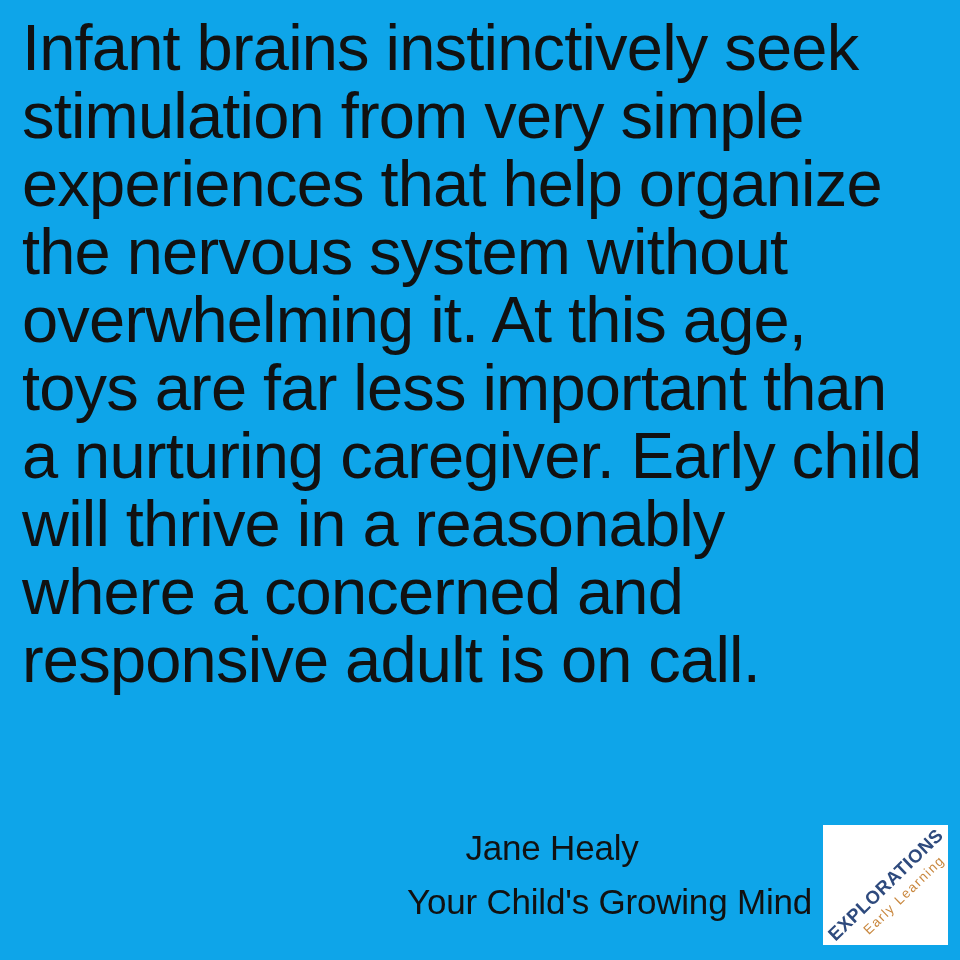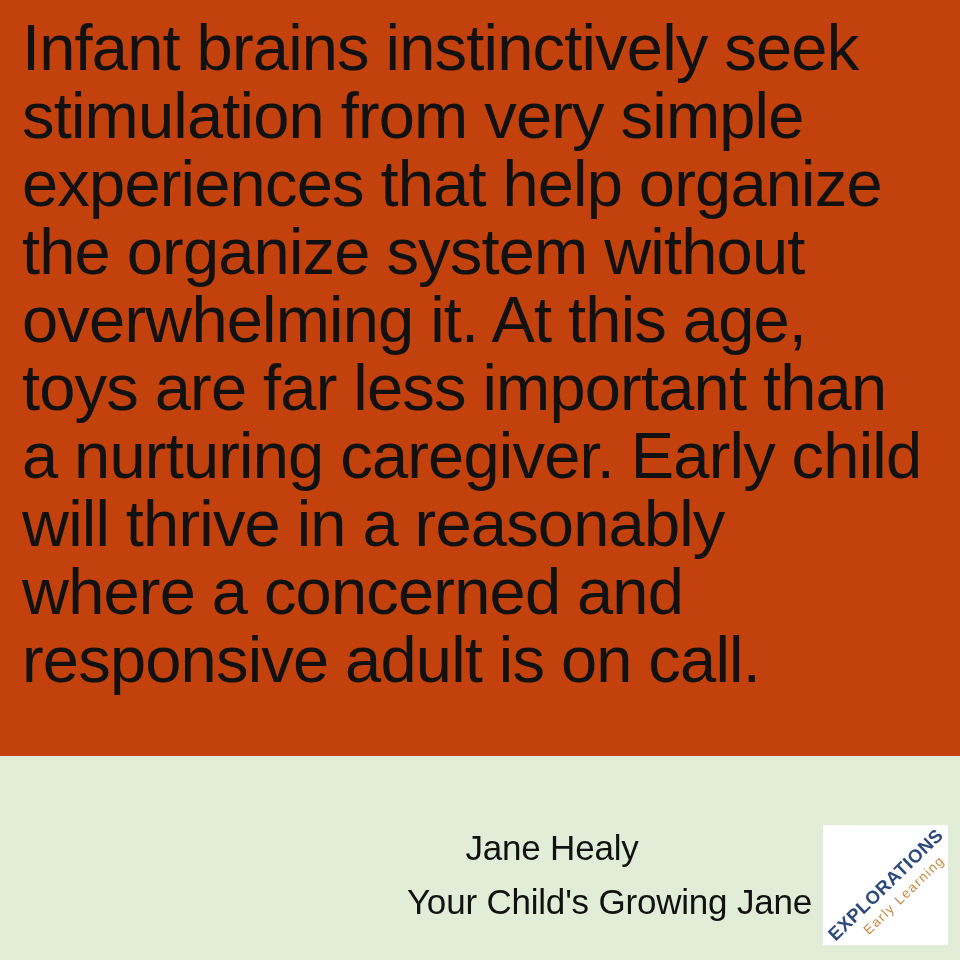--- a/index.html
+++ b/index.html
@@ -10,22 +10,22 @@
     width: 960px;
     height: 960px;
     background: #E1EDD7;
     font-family: "Liberation Sans", sans-serif;
     overflow: hidden;
   }
 
   #quote-card {
     position: relative;
     width: 960px;
-    height: 756px;
-    background: #c2410c;
+    height: 960px;
+    background: #0ea5e9;
     box-sizing: border-box;
   }
 
   
   #quote-text {
     position: absolute;
     left: 22px;
     top: 14px;
     width: 916px;
     color: #111111;
@@ -115,32 +115,32 @@
 </style>
 </head>
 <body>
 
 <div id="quote-card">
 
   <div id="quote-text">
     <span class="qline">Infant brains instinctively seek</span>
     <span class="qline">stimulation from very simple</span>
     <span class="qline">experiences that help organize</span>
-    <span class="qline">the organize system without</span>
+    <span class="qline">the nervous system without</span>
     <span class="qline">overwhelming it. At this age,</span>
     <span class="qline">toys are far less important than</span>
     <span class="qline">a nurturing caregiver. Early child</span>
     <span class="qline">will thrive in a reasonably</span>
     <span class="qline">where a concerned and</span>
     <span class="qline">responsive adult is on call.</span>
   </div>
 
   <div id="attribution">
     <span id="author-name">Jane Healy</span>
-    <span id="source-title">Your Child's Growing Jane</span>
+    <span id="source-title">Your Child's Growing Mind</span>
   </div>
 
   <div id="brand-logo">
     <div class="logo-inner">
       <span class="logo-primary">EXPLORATIONS</span>
       <span class="logo-secondary">Early Learning</span>
     </div>
   </div>
 
 </div>

